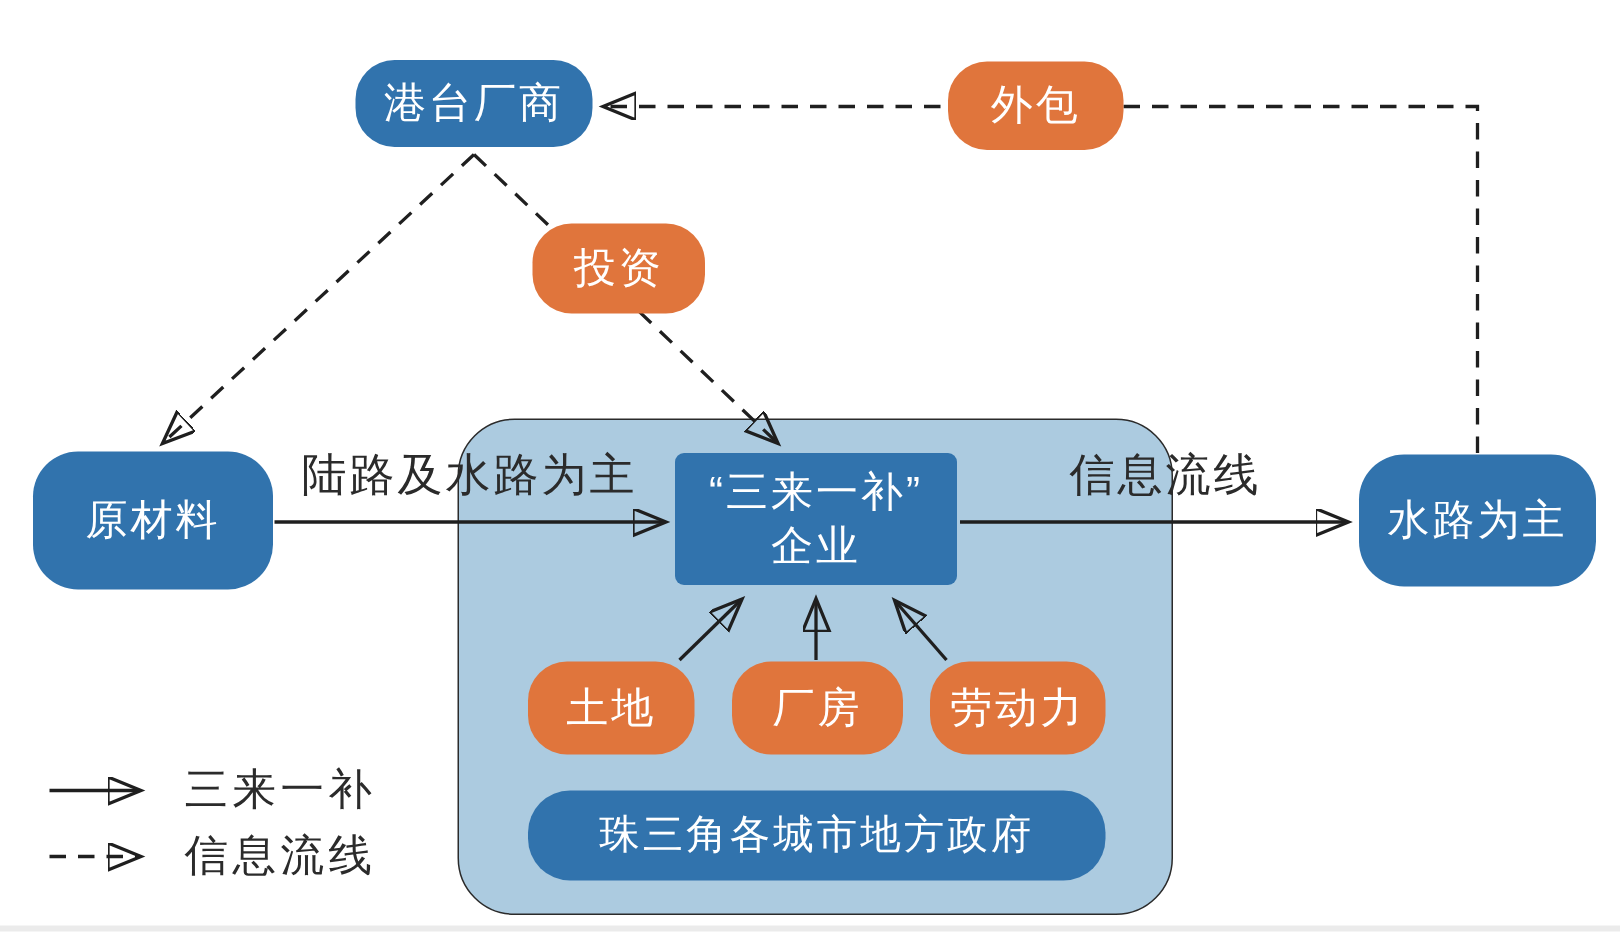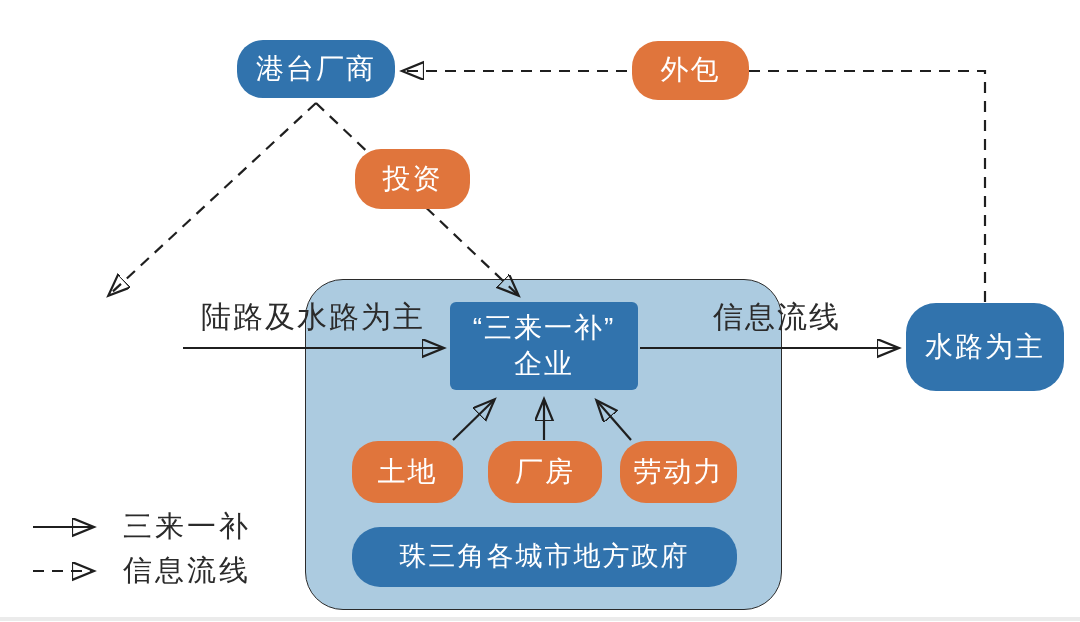--- a/index.html
+++ b/index.html
@@ -77,20 +77,23 @@
 
   <div class="node orange" style="left:632px;top:41px;width:117px;height:59px;">
     <span>外包</span>
   </div>
 
 
   <div class="node orange" style="left:355px;top:149px;width:115px;height:60px;align-items:center;">
     <span>投资</span>
   </div>
 
+  <div class="node blue" style="left:22px;top:301px;width:160px;height:92px;border-radius:30px;">
+    <span>原材料</span>
+  </div>
 
   <div class="node blue" style="left:450px;top:302px;width:188px;height:88px;border-radius:6px;flex-direction:column;">
     <span>“三来一补”</span>
     <span>企业</span>
   </div>
 
   <div class="node blue" style="left:906px;top:303px;width:158px;height:88px;border-radius:30px;">
     <span>水路为主</span>
   </div>
 

